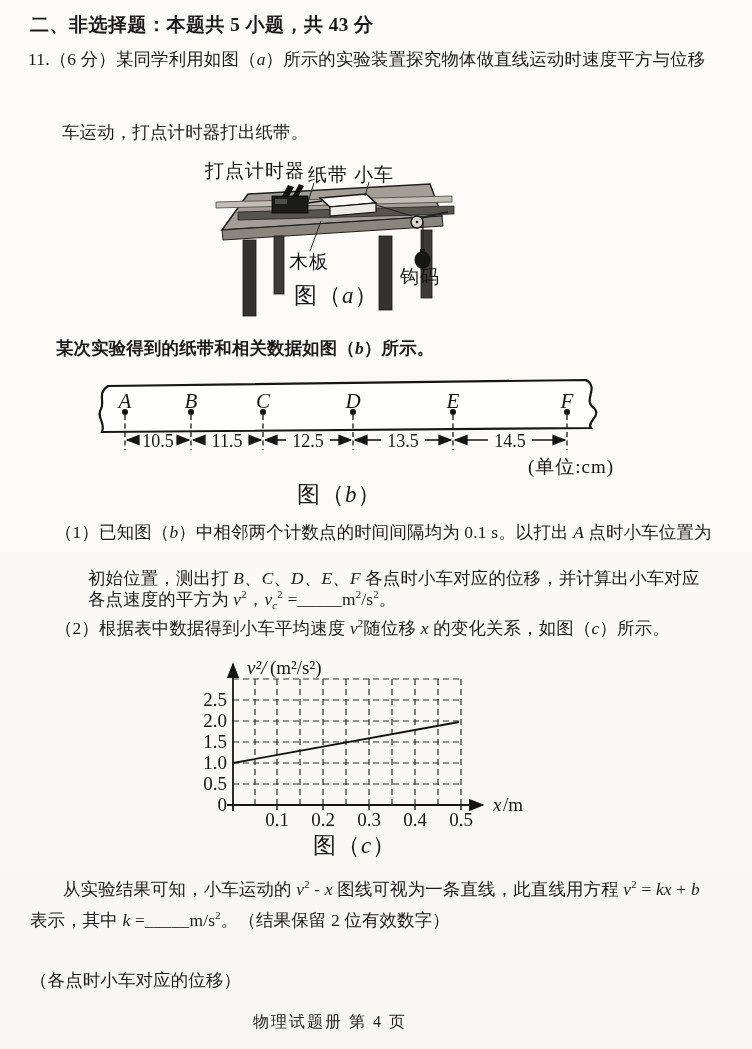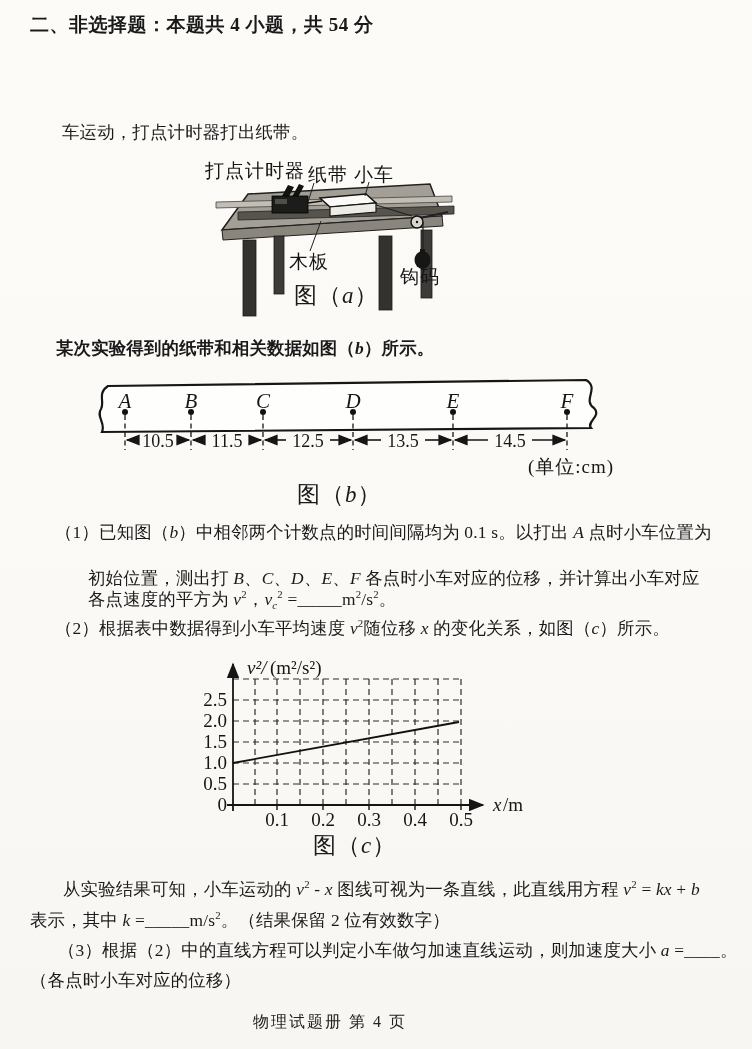--- a/index.html
+++ b/index.html
@@ -21,22 +21,23 @@
   .cjk-label{font-size:19px;letter-spacing:1px;}
   .pt-letter{font-style:italic;font-size:21px;}
   .num{font-size:18px;}
   .tick{font-size:19px;}
 </style>
 </head>
 <body>
 
 <div class="page">
 
-  <div class="t hd" style="left:30px;top:13px;">二、非选择题：本题共 4 小题，共 54 分</div>
-
+  <div class="t hd" style="left:30px;top:13px;">二、非选择题：本题共 5 小题，共 43 分</div>
+
+  <div class="t" style="left:28px;top:49px;"><span class="run-n">11.（6 分）某同学利用如图（</span><span class="run-i">a</span><span class="run-n">）所示的实验装置探究物体做直线运动时速度平方与位移</span></div>
   <div class="t" style="left:62px;top:122px;"><span class="run-n">车运动，打点计时器打出纸带。</span></div>
 
   <svg style="left:168px;top:156px;" width="320" height="150" viewBox="0 0 320 150">
 
     <path d="M 80,38 L 262,28 L 274,60 L 54,74 Z" fill="#a49f96" stroke="#1f1f1d" stroke-width="1.5"></path>
     <path d="M 54,74 L 274,60 L 275,70 L 55,84 Z" fill="#8b867d" stroke="#1f1f1d" stroke-width="1"></path>
     <rect x="75" y="84" width="13" height="76" fill="#33322f" stroke="#1a1a18" stroke-width="0.8"></rect>
     <rect x="106" y="80" width="10" height="58" fill="#3c3b37" stroke="#1a1a18" stroke-width="0.8"></rect>
     <rect x="211" y="80" width="13" height="74" fill="#33322f" stroke="#1a1a18" stroke-width="0.8"></rect>
     <rect x="253" y="74" width="11" height="68" fill="#3c3b37" stroke="#1a1a18" stroke-width="0.8"></rect>
@@ -195,18 +196,17 @@
 
     <text class="tick" x="54" y="26" font-style="italic">v²/</text>
     <text class="tick" x="77" y="26">(m²/s²)</text>
     <text class="tick" x="300" y="163" font-style="italic">x</text>
     <text class="tick" x="310" y="163">/m</text>
   </svg>
   <div class="t cap" style="left:313px;top:832px;"><span class="run-n">图（</span><span class="run-i">c</span><span class="run-n">）</span></div>
 
   <div class="t" style="left:63px;top:879px;"><span class="run-n">从实验结果可知，小车运动的 </span><span class="run-i">v</span><span class="run-sup">2</span><span class="run-n"> - </span><span class="run-i">x</span><span class="run-n"> 图线可视为一条直线，此直线用方程 </span><span class="run-i">v</span><span class="run-sup">2</span><span class="run-n"> = </span><span class="run-i">k</span><span class="run-i">x</span><span class="run-n"> + </span><span class="run-i">b</span></div>
   <div class="t" style="left:30px;top:910px;"><span class="run-n">表示，其中 </span><span class="run-i">k</span><span class="run-n"> =</span><span class="run-n">_____</span><span class="run-n">m/s</span><span class="run-sup">2</span><span class="run-n">。（结果保留 2 位有效数字）</span></div>
-  <div class="t" style="left:58px;top:940px;"><span class="run-n">（3）根据（2）中的直线方程可以判定小车做匀加速直线运动，则加速度大小 </span><span class="run-i">a</span><span class="run-n"> =</span><span class="run-n">____</span><span class="run-n">。</span></div>
   <div class="t" style="left:30px;top:970px;"><span class="run-n">（各点时小车对应的位移）</span></div>
 
   <div class="t ftr" style="left:253px;top:1012px;">物理试题册 第 4 页</div>
 
 </div>
 
 </body></html>

